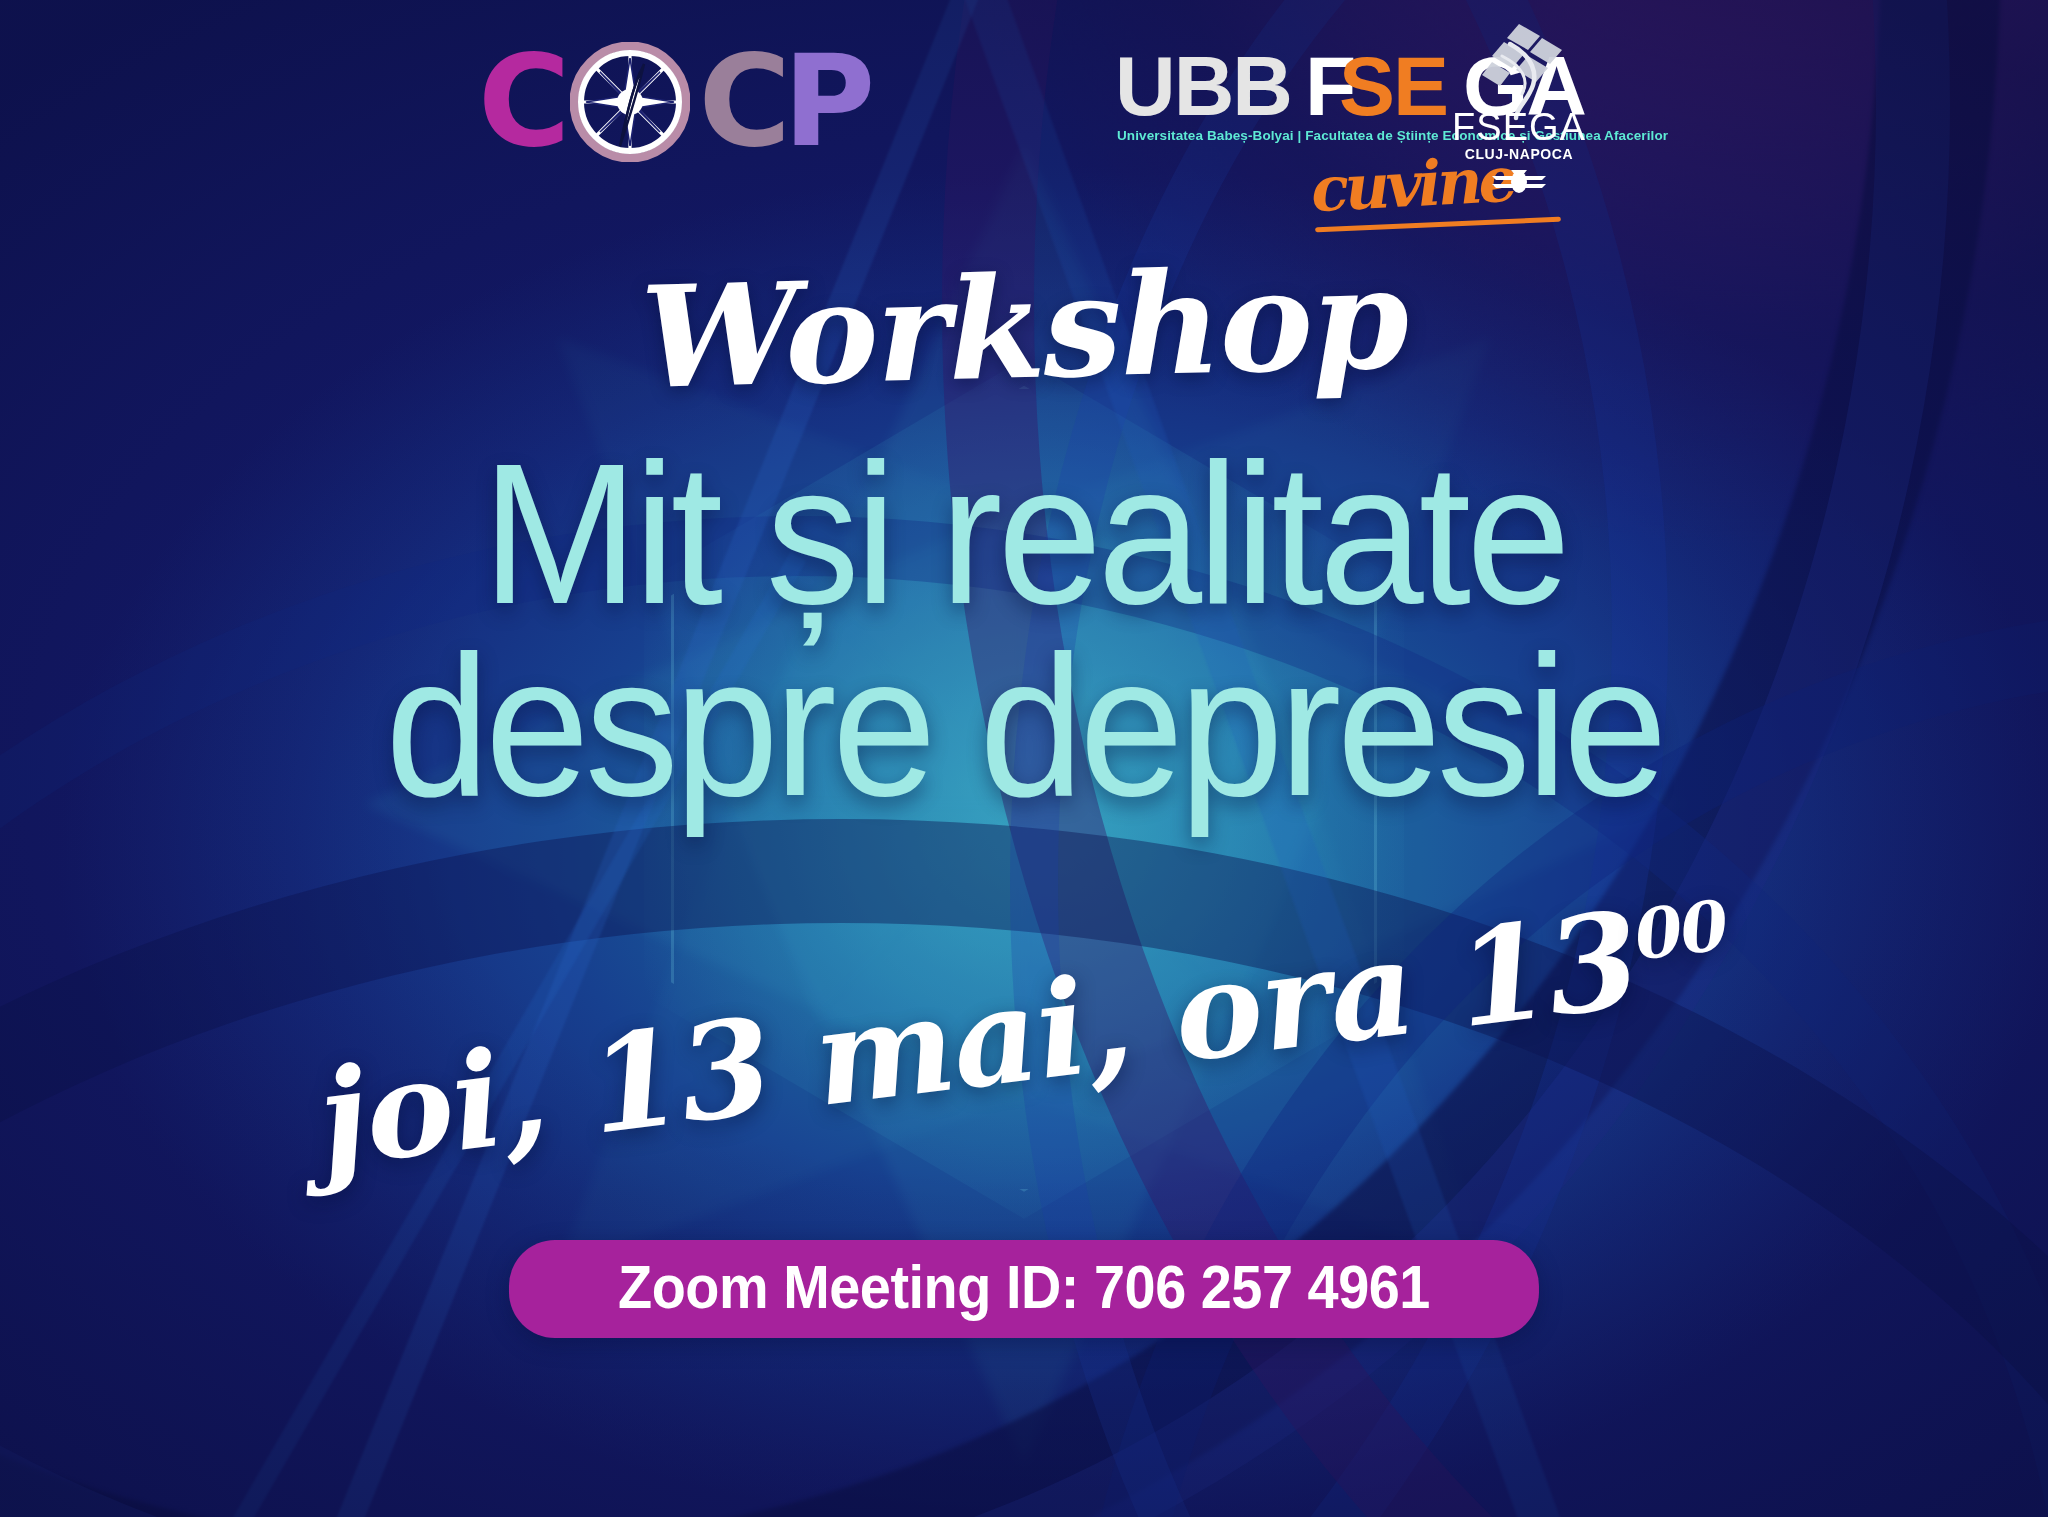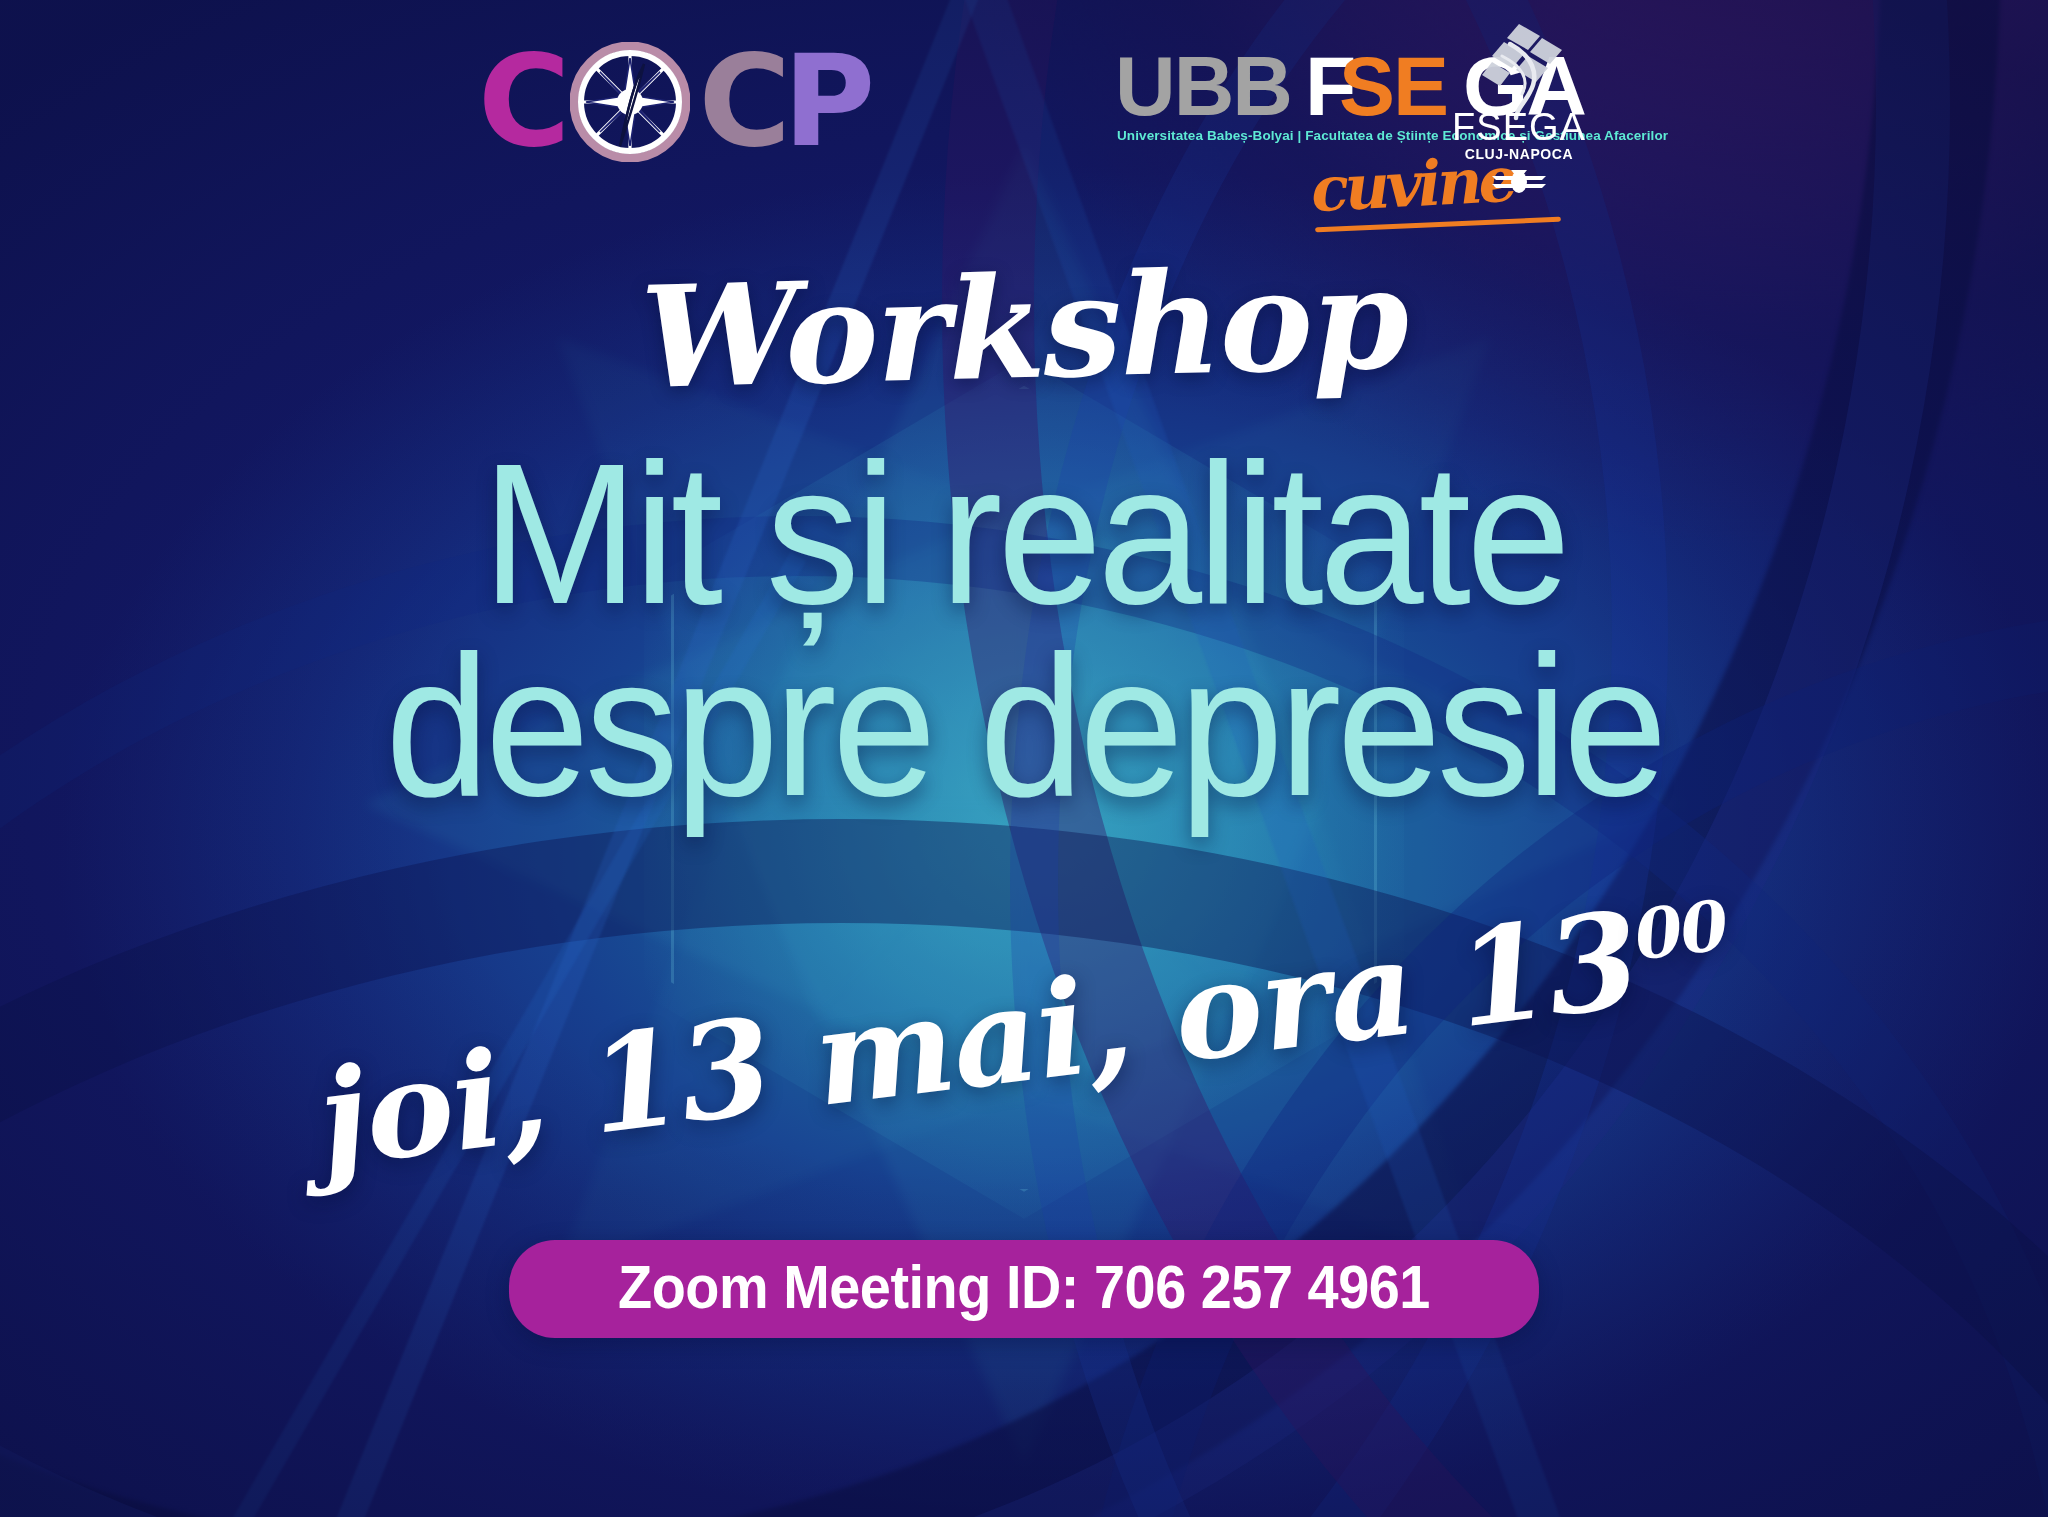--- a/index.html
+++ b/index.html
@@ -77,21 +77,21 @@
   .cocp-p{color:#8f6fd0;margin-left:-6px;}
   .compass{position:relative;width:120px;height:120px;margin:0 2px;}
 
   .ubb{position:absolute;left:1115px;top:40px;width:520px;height:170px;}
   .ubb-row{position:relative;height:92px;}
   .ubb-word{
     position:absolute;left:0;top:0;
     font-family:"Liberation Sans",sans-serif;font-weight:700;font-size:84px;
     line-height:92px;letter-spacing:-2px;white-space:nowrap;
   }
-  .u-ubb{color:#a3a3a3;}
+  .u-ubb{color:#e5e5e5;}
   .u-f{color:#ffffff;}
   .u-se{color:#f07d22;}
   .u-ga{color:#ffffff;}
   .ubb-sub{
     position:absolute;left:2px;top:88px;
     font-family:"Liberation Sans",sans-serif;font-weight:700;font-size:13.5px;
     color:#5eead4;white-space:nowrap;letter-spacing:.1px;
   }
   .cuvine{
     position:absolute;left:196px;top:108px;

